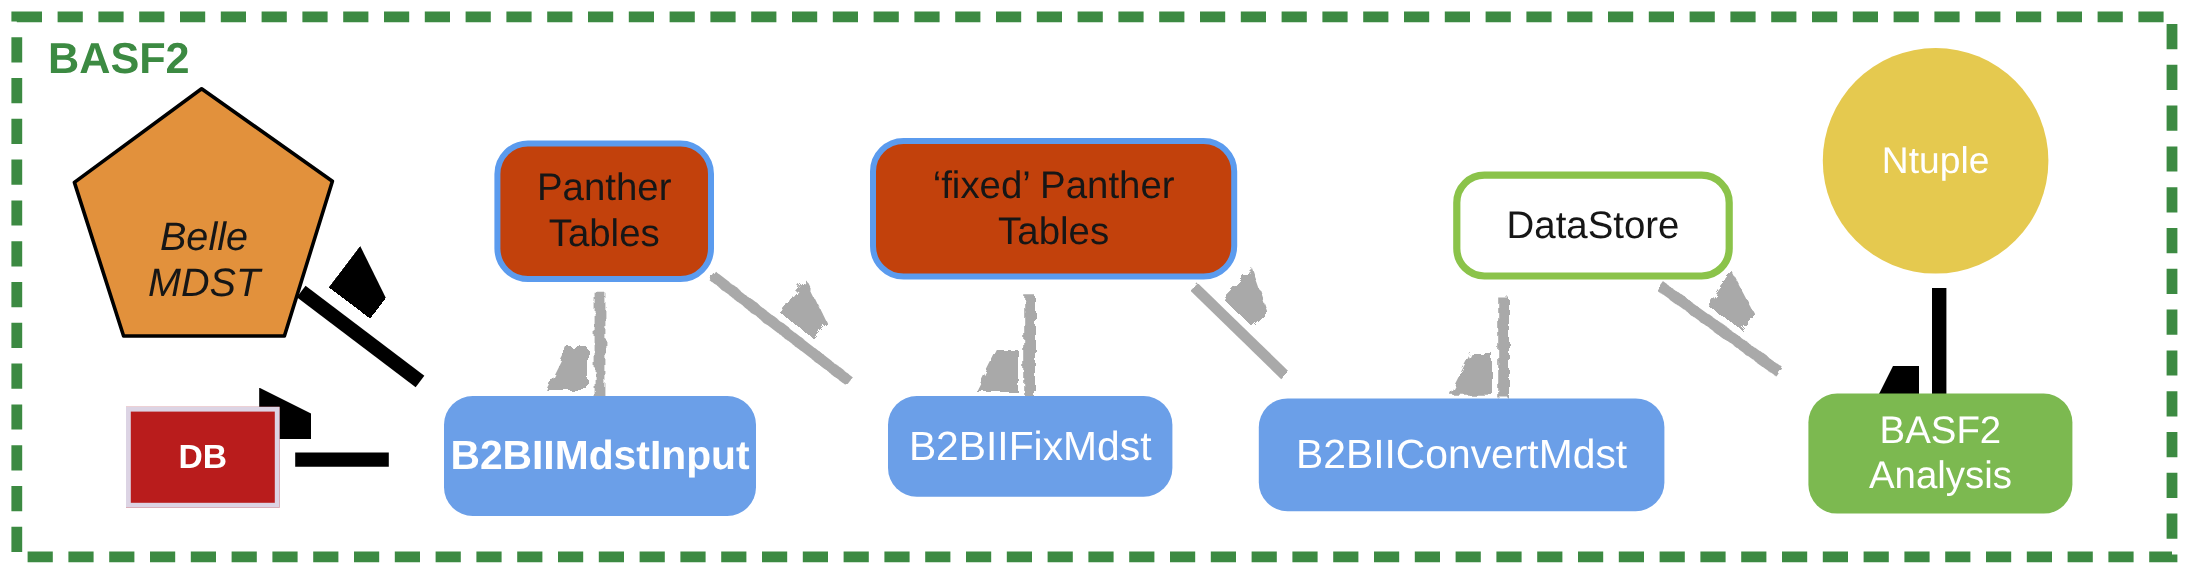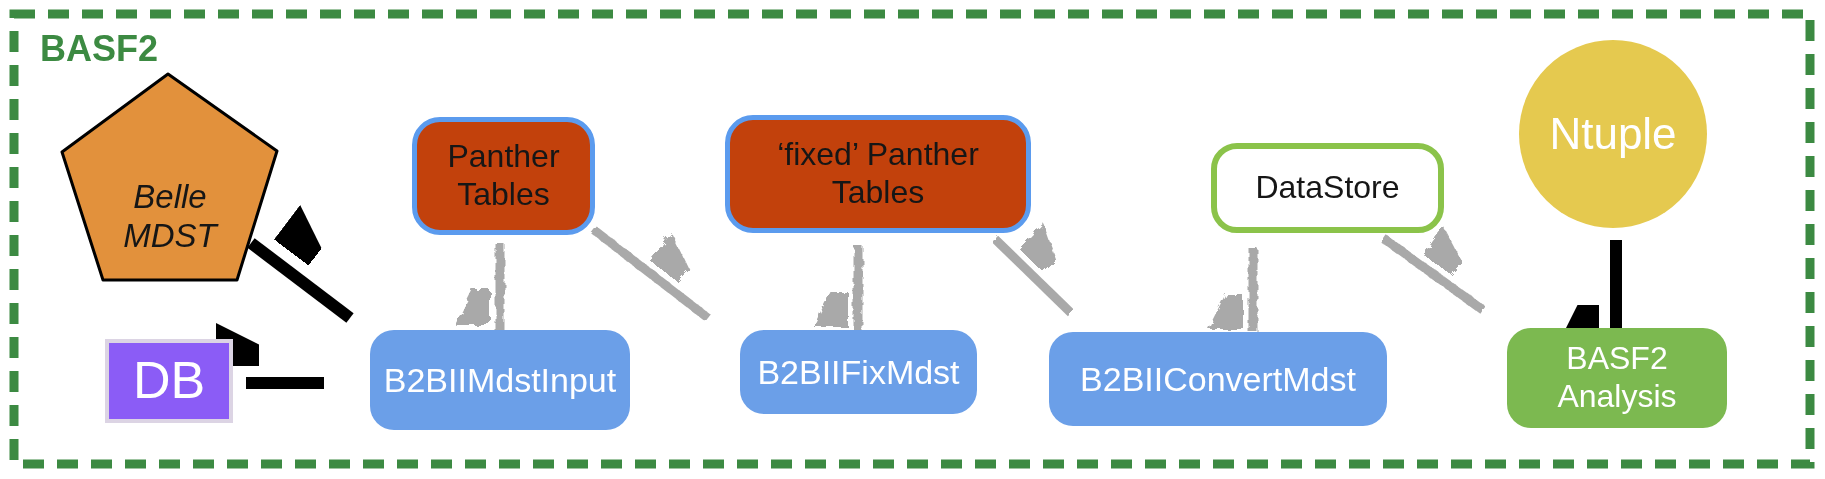--- a/index.html
+++ b/index.html
@@ -7,29 +7,29 @@
   #arrow-layer{position:absolute;left:0;top:0;z-index:0;}
   .node{position:absolute;display:flex;align-items:center;justify-content:center;
         text-align:center;white-space:pre-line;box-sizing:border-box;z-index:2;line-height:1.18;}
   .label-layer{position:absolute;z-index:3;display:flex;align-items:center;justify-content:center;
         text-align:center;white-space:pre-line;line-height:1.18;font-style:italic;}
 
   
   .proc-blue{background:#6B9FE8;color:#ffffff;border-radius:24px;font-size:34px;}
   .outline-blue{background:#c2410c;border:5px solid #5B9BEE;border-radius:28px;color:#161616;font-size:32px;}
   .outline-green{background:#ffffff;border:6px solid #8BC34A;border-radius:26px;color:#161616;font-size:32px;}
-  .db-purple{background:#8b5cf6;color:#ffffff;border:4px solid #DCD4E4;font-size:52px;}
+  .db-purple{background:#b91c1c;color:#ffffff;border:4px solid #DCD4E4;font-size:28px;font-weight:bold;}
   .analysis-green{background:#7CB950;color:#ffffff;border-radius:24px;font-size:32px;}
-  .ntuple-yellow{background:#E5C94F;color:#ffffff;border-radius:50%;font-size:44px;}
+  .ntuple-yellow{background:#E5C94F;color:#ffffff;border-radius:50%;font-size:31px;}
 
   
   #frame-label{position:absolute;left:40px;top:28px;color:#3C8A42;font-weight:bold;font-size:36px;z-index:2;}
   #belle-label{left:80px;top:172px;width:180px;height:90px;color:#161616;font-size:33px;}
   #node-db{left:105px;top:339px;width:128px;height:84px;}
-  #node-mdst-input{left:370px;top:330px;width:260px;height:100px;}
+  #node-mdst-input{left:370px;top:330px;width:260px;height:100px;font-weight:bold;}
   #node-panther{left:412px;top:117px;width:183px;height:118px;}
   #node-fix-mdst{left:740px;top:330px;width:237px;height:84px;}
   #node-fixed-panther{left:725px;top:115px;width:306px;height:118px;}
   #node-dbstore{left:1085px;top:68px;width:232px;height:90px;z-index:1;}
   #node-datastore{left:1211px;top:143px;width:233px;height:90px;z-index:2;}
   #node-convert-mdst{left:1049px;top:332px;width:338px;height:94px;}
   #node-analysis{left:1507px;top:328px;width:220px;height:100px;}
   #node-ntuple{left:1519px;top:40px;width:188px;height:188px;}
 </style>
 </head>

